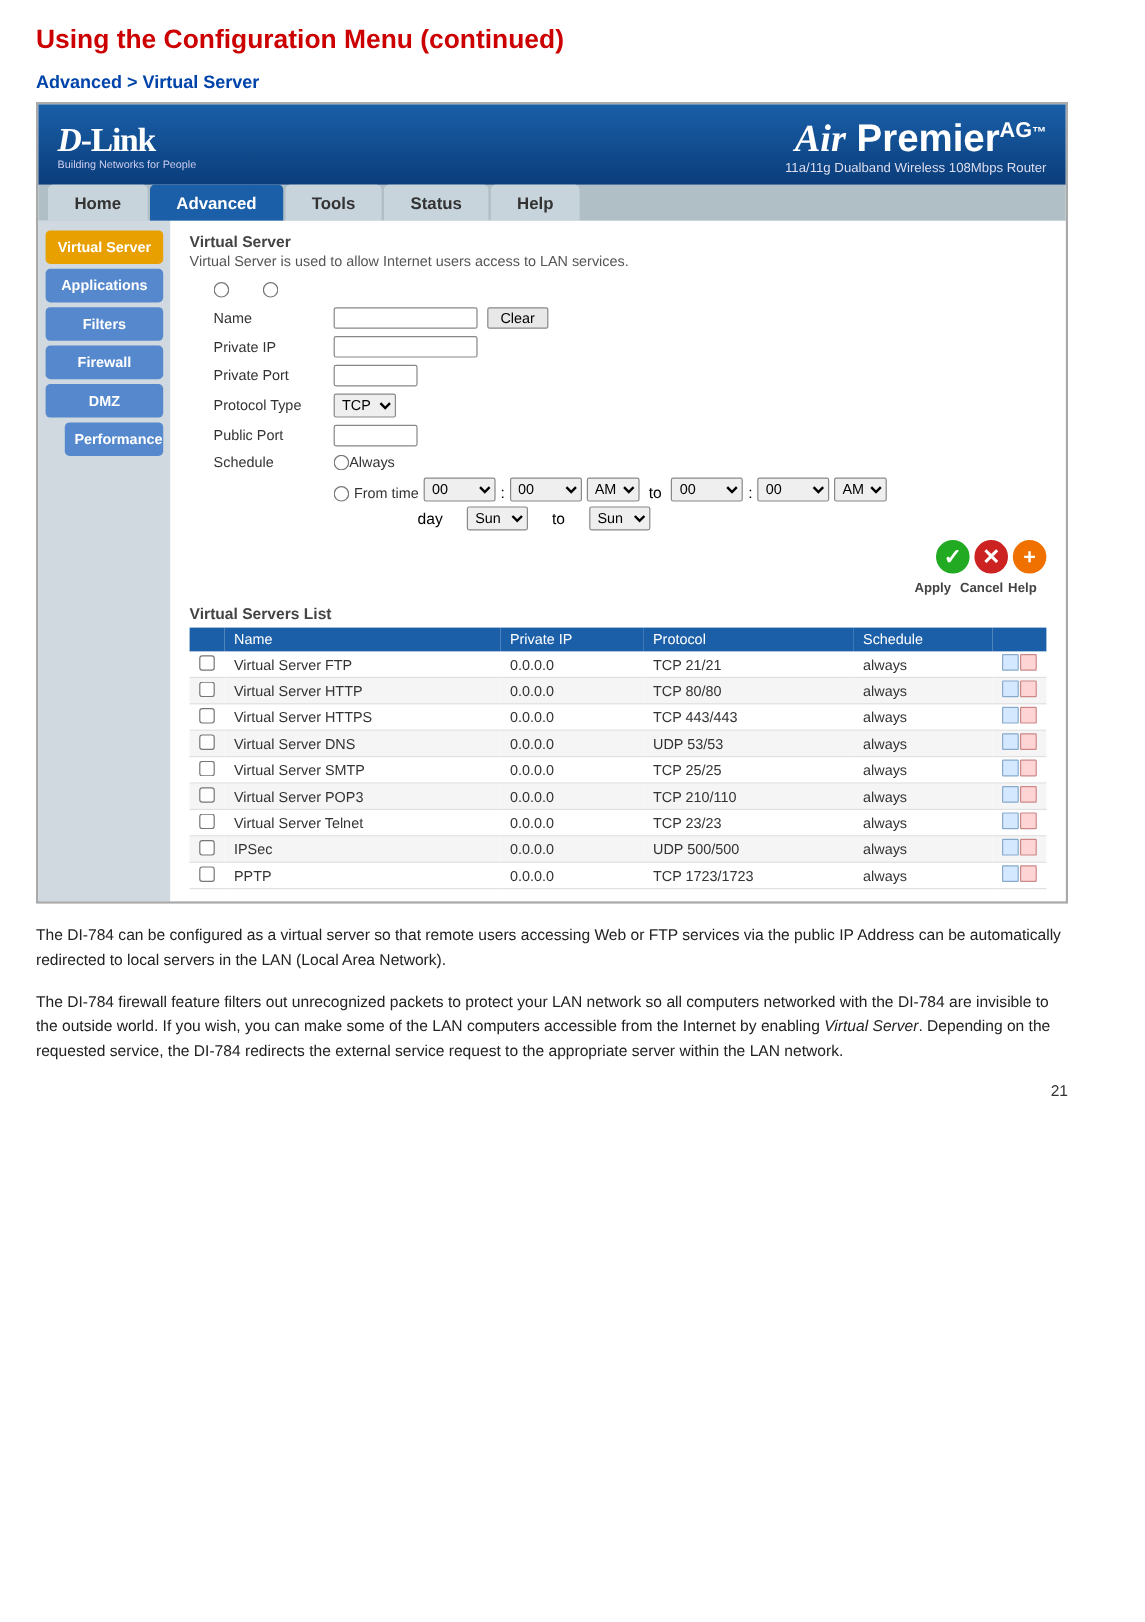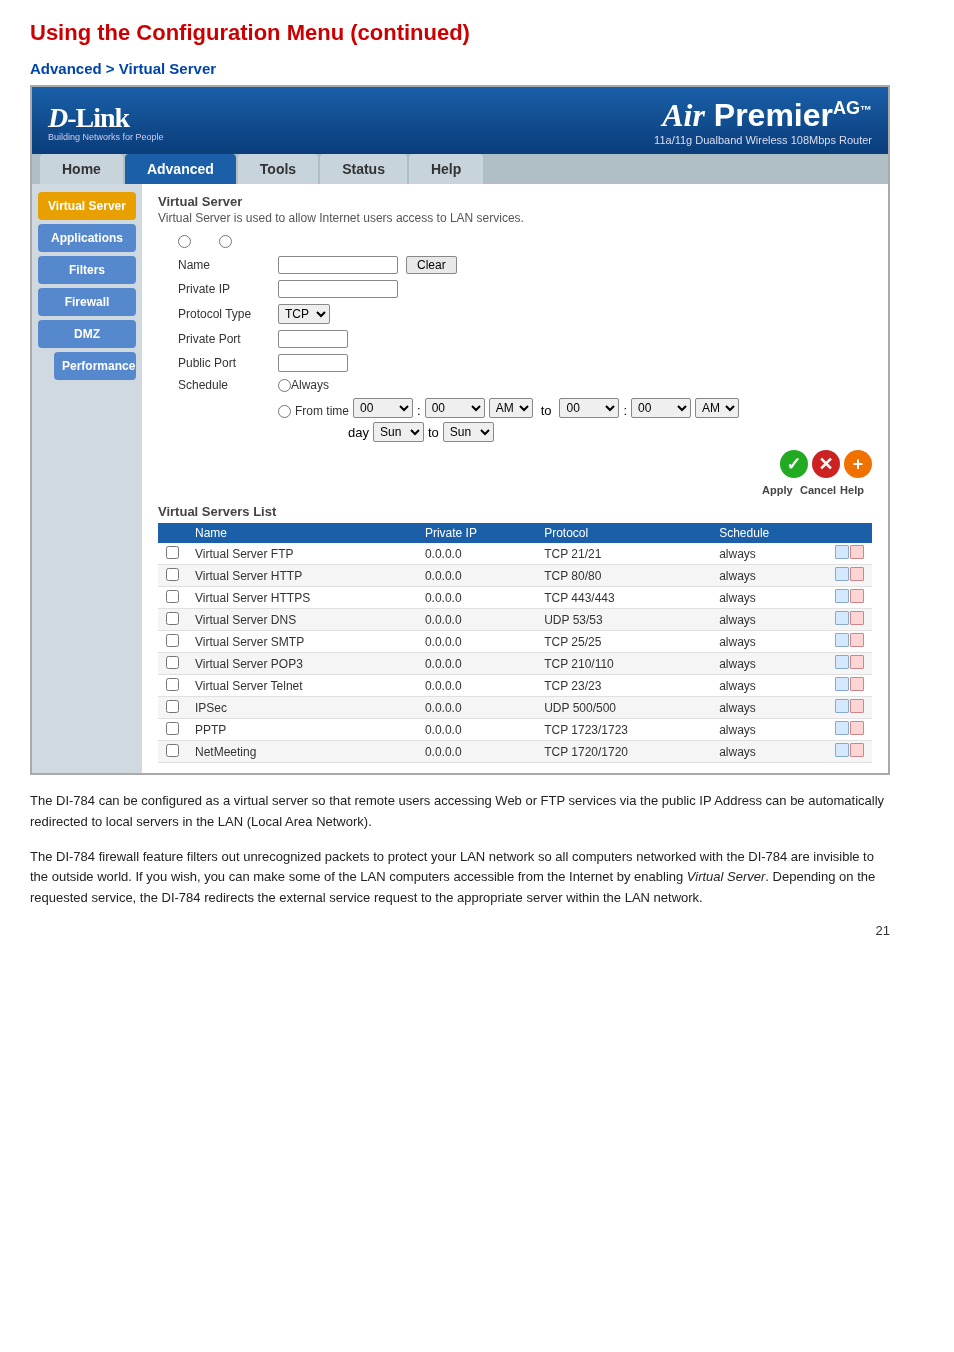--- a/index.html
+++ b/index.html
@@ -218,21 +218,21 @@
     .from-row {
       display: flex;
       align-items: flex-end;
       gap: 4px;
       margin-bottom: 4px;
       margin-left: 100px;
     }
     .day-row {
       display: flex;
       align-items: center;
-      gap: 4px;
+      gap: 20px;
       margin-bottom: 8px;
       margin-left: 170px;
     }
     .action-buttons {
       display: flex;
       align-items: center;
       justify-content: flex-end;
       gap: 4px;
       margin-bottom: 6px;
     }
@@ -396,31 +396,31 @@
           <input type="text" class="form-control form-input" style="">
           <button class="clear-btn">Clear</button>
         </div>
 
         <div class="form-row">
           <div class="form-label">Private IP</div>
           <input type="text" class="form-control form-input" style="">
         </div>
 
         <div class="form-row">
+          <div class="form-label">Private Port</div>
+          <input type="text" class="form-control form-input-port" style="">
+        </div>
+
+        <div class="form-row">
           <div class="form-label">Protocol Type</div>
           <select class="form-control">
             <option>TCP</option>
             <option>UDP</option>
             <option>Both</option>
           </select>
-        </div>
-
-        <div class="form-row">
-          <div class="form-label">Private Port</div>
-          <input type="text" class="form-control form-input-port" style="">
         </div>
 
         <div class="form-row">
           <div class="form-label">Public Port</div>
           <input type="text" class="form-control form-input-port" style="">
         </div>
 
         <div class="form-row">
           <div class="form-label">Schedule</div>
           <input type="radio" name="schedule" value="always" style="">
@@ -601,33 +601,20 @@
       <td>0.0.0.0</td>
       <td>TCP 1723/1723</td>
       <td>always</td>
       <td>
         <span class="edit-icon">
           <span class="e1"></span>
                   <span class="e2"></span>
         </span>
       </td>
     </tr>
-            <tr>
-      <td><input type="checkbox" style=""></td>
-      <td>NetMeeting</td>
-      <td>0.0.0.0</td>
-      <td>TCP 1720/1720</td>
-      <td>always</td>
-      <td>
-        <span class="edit-icon">
-          <span class="e1"></span>
-                  <span class="e2"></span>
-        </span>
-      </td>
-    </tr>
           </tbody>
       </table>
     </div>
   </div>
 </div>
 
 <div class="desc-text">
   <p id="desc-p1">The DI-784 can be configured as a virtual server so that remote users accessing Web or FTP services via the public IP Address can be automatically redirected to local servers in the LAN (Local Area Network).</p>
   <p id="desc-p2">The DI-784 firewall feature filters out unrecognized packets to protect your LAN network so all computers networked with the DI-784 are invisible to the outside world. If you wish, you can make some of the LAN computers accessible from the Internet by enabling <em>Virtual Server</em>. Depending on the requested service, the DI-784 redirects the external service request to the appropriate server within the LAN network.</p>
 </div>

